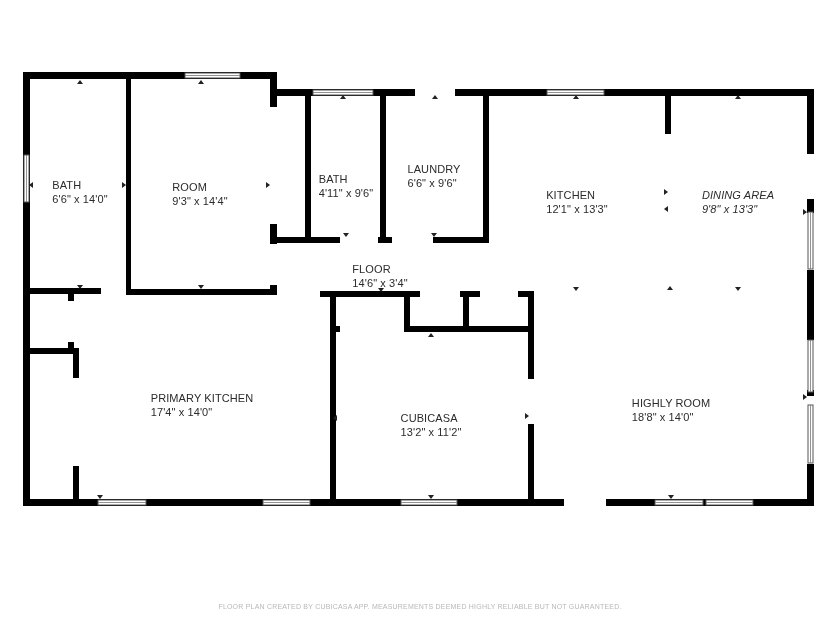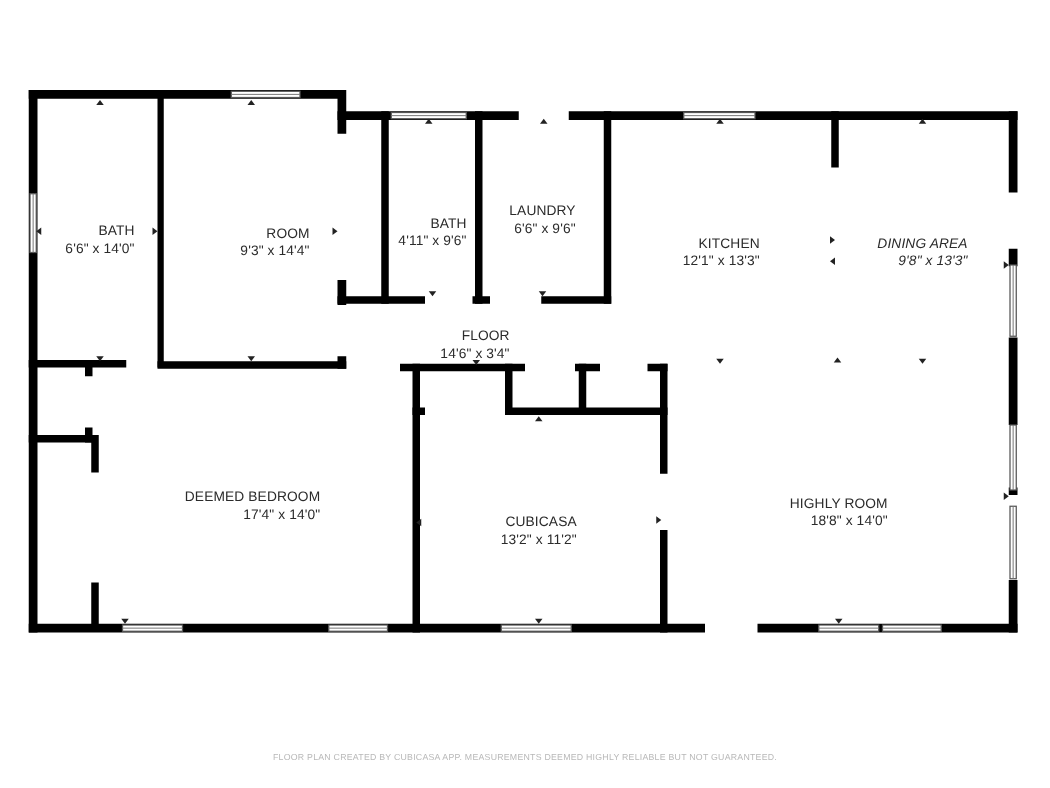--- a/index.html
+++ b/index.html
@@ -3,21 +3,21 @@
   <meta charset="utf-8">
   <style>
     html, body { margin: 0; padding: 0; background: #ffffff; }
     body { width: 840px; height: 630px; position: relative; overflow: hidden; font-family: "Liberation Sans", sans-serif; }
     #plan { position: absolute; left: 0; top: 0; width: 840px; height: 630px; }
     .wall { fill: #000000; }
     .win { fill: #ffffff; stroke: #555555; stroke-width: 1; }
     .winline { stroke: #777777; stroke-width: 0.8; }
     .mark { fill: #222222; }
     .room-label {
-      position: absolute; text-align: right; color: #2b2b2b;
+      position: absolute; text-align: left; color: #2b2b2b;
       font-size: 11px; line-height: 14px; letter-spacing: 0.1px;
       transform: translate(-50%, 0); white-space: nowrap;
     }
     .room-label .name { display: block; }
     .room-label .dims { display: block; }
     .footer {
       position: absolute; left: 0; width: 840px; top: 603px;
       text-align: center; font-size: 7px; color: #b8b8b8; letter-spacing: 0.2px;
     }
   </style>
@@ -153,21 +153,21 @@
     <polygon class="mark" points="337,415 333,418 337,421"></polygon>
     <polygon class="mark" points="525,413 529,416 525,419"></polygon>
     <polygon class="mark" points="803,394 807,397 803,400"></polygon>
   </g>
 </svg>
 
 <div class="room-label" style="left:80px; top:178px;">
   <span class="name">BATH</span>
   <span class="dims">6'6" x 14'0"</span>
 </div>
-<div class="room-label" style="left:200px; top:180px;margin-left:20px;">
+<div class="room-label" style="left:200px; top:180px;">
   <span class="name">ROOM</span>
   <span class="dims">9'3" x 14'4"</span>
 </div>
 <div class="room-label" style="left:346px; top:172px;">
   <span class="name">BATH</span>
   <span class="dims">4'11" x 9'6"</span>
 </div>
 <div class="room-label" style="left:434px; top:162px;">
   <span class="name">LAUNDRY</span>
   <span class="dims">6'6" x 9'6"</span>
@@ -178,21 +178,21 @@
 </div>
 <div class="room-label" style="left:738px; top:188px;font-style:italic;">
   <span class="name">DINING AREA</span>
   <span class="dims">9'8" x 13'3"</span>
 </div>
 <div class="room-label" style="left:380px; top:262px;">
   <span class="name">FLOOR</span>
   <span class="dims">14'6" x 3'4"</span>
 </div>
 <div class="room-label" style="left:202px; top:391px;">
-  <span class="name">DEEMED BEDROOM</span>
+  <span class="name">PRIMARY KITCHEN</span>
   <span class="dims">17'4" x 14'0"</span>
 </div>
 <div class="room-label" style="left:431px; top:411px;">
   <span class="name">CUBICASA</span>
   <span class="dims">13'2" x 11'2"</span>
 </div>
 <div class="room-label" style="left:671px; top:396px;">
   <span class="name">HIGHLY ROOM</span>
   <span class="dims">18'8" x 14'0"</span>
 </div>

